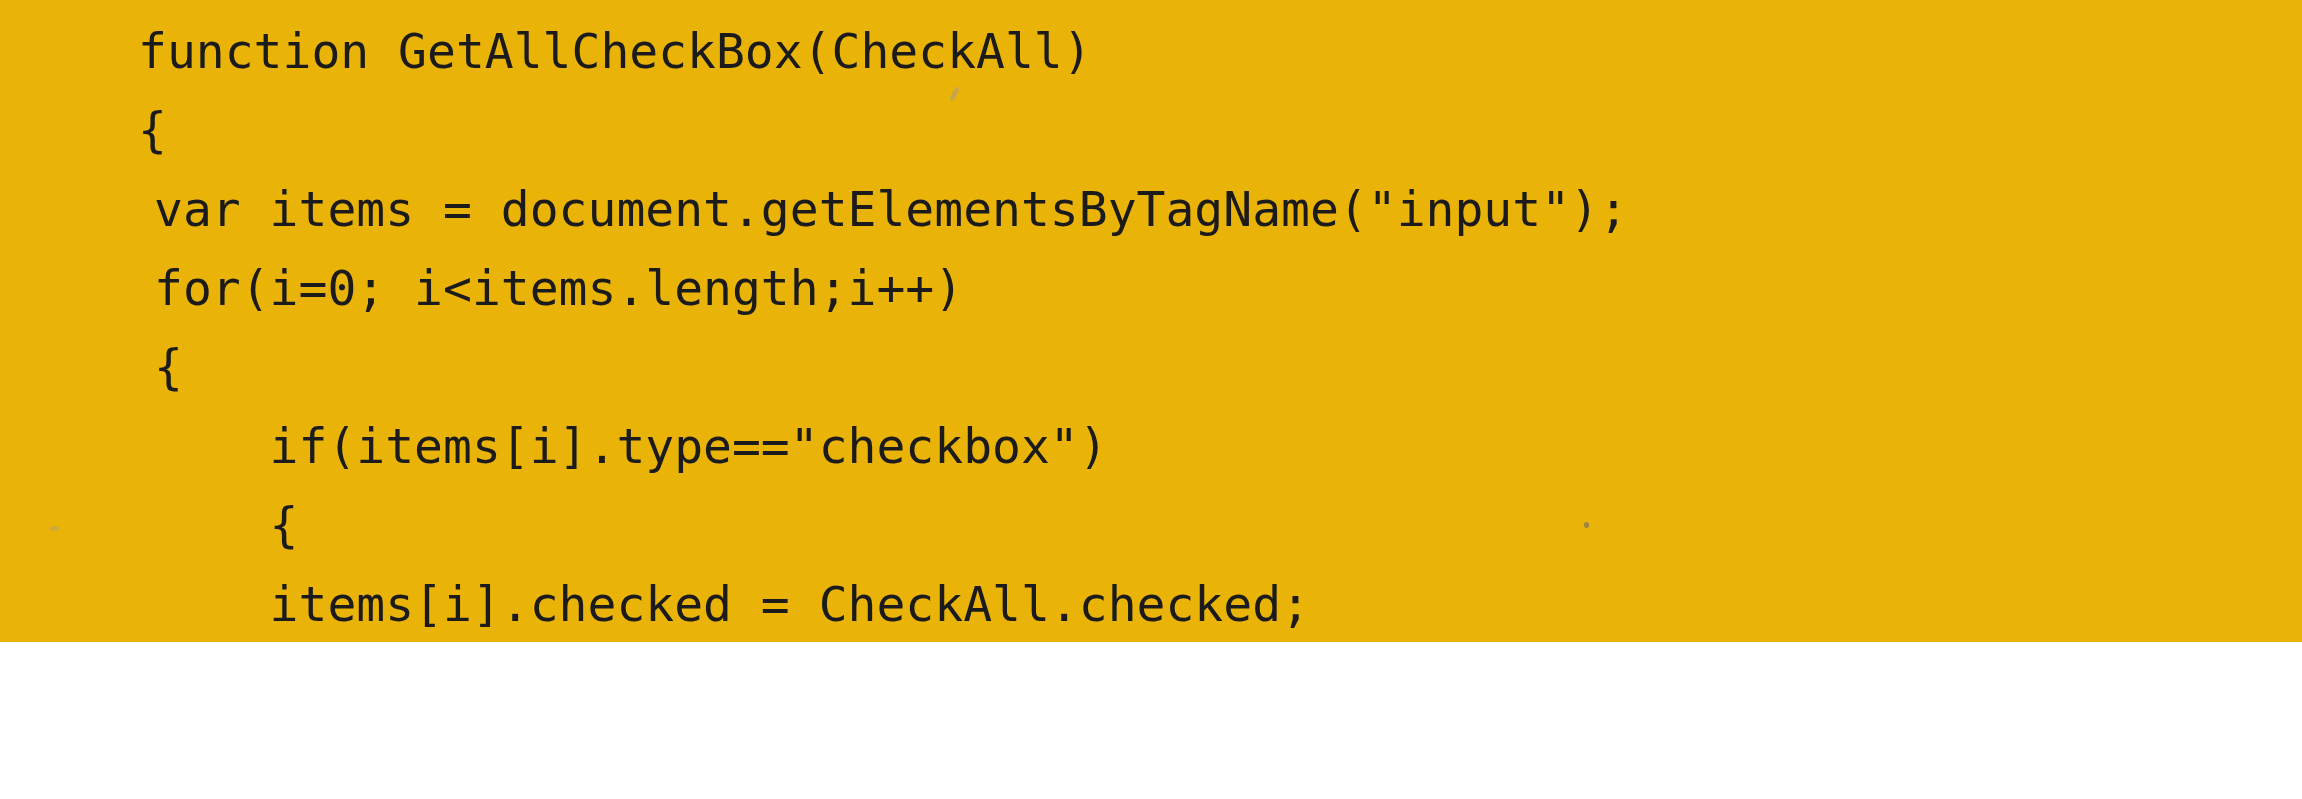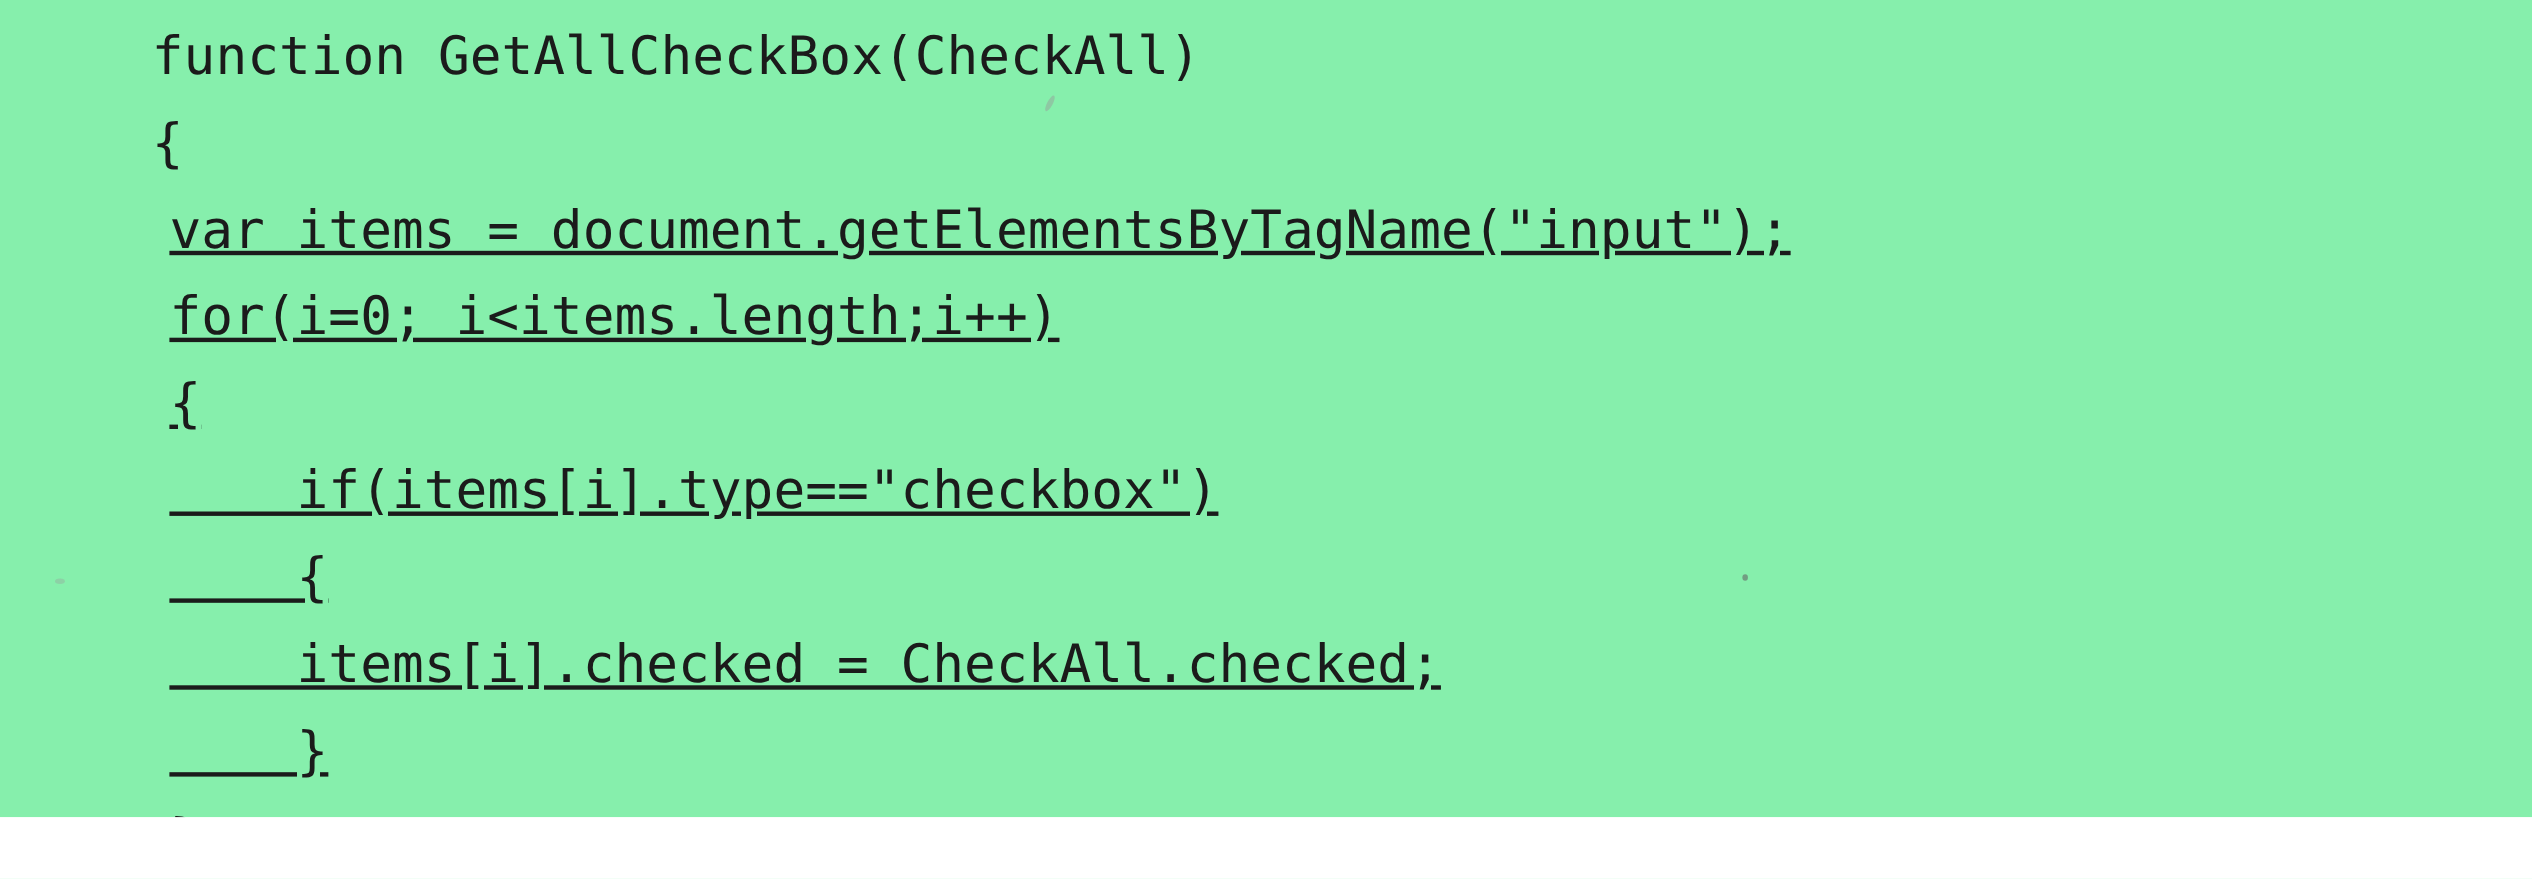--- a/index.html
+++ b/index.html
@@ -3,39 +3,39 @@
 <meta charset="utf-8">
 <style>
   html, body {
     margin: 0;
     padding: 0;
     background: #ffffff;
   }
   .page {
     position: relative;
     width: 2302px;
-    height: 743px;
-    background: #86efac;
+    height: 642px;
+    background: #eab308;
     overflow: hidden;
     font-family: "DejaVu Sans Mono", "Liberation Mono", monospace;
   }
   .code {
     margin: 0;
     padding: 12px 0 0 138px;
     font-size: 48px;
     line-height: 79px;
     color: #1b1b1b;
     white-space: pre;
   }
   .code .line {
     height: 79px;
     white-space: pre;
   }
   
-  .code .sh { padding-left: 16px; text-decoration: underline; }
+  .code .sh { padding-left: 16px; }
 
   
   .speck {
     position: absolute;
     background: #9a9a9a;
     opacity: 0.55;
     border-radius: 50%;
   }
   .speck-1 { left: 952px;  top: 86px;  width: 5px;  height: 16px; transform: rotate(28deg); opacity: 0.45; }
   .speck-2 { left: 50px;   top: 526px; width: 9px;  height: 5px;  opacity: 0.35; }

